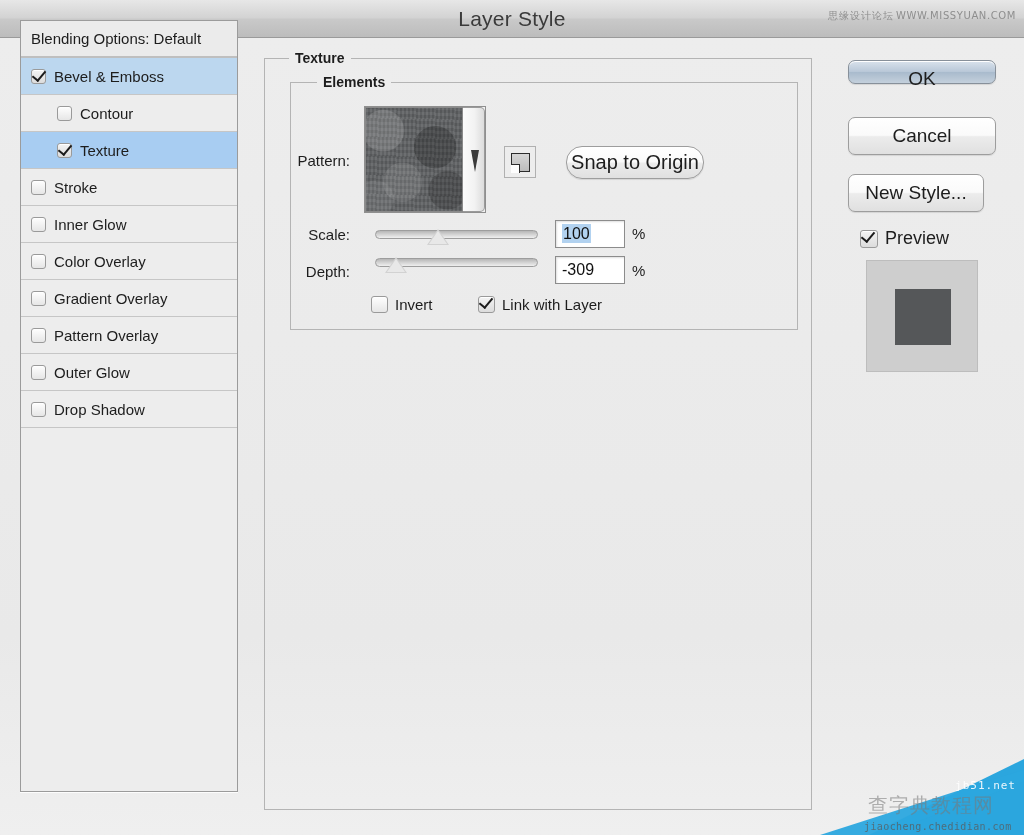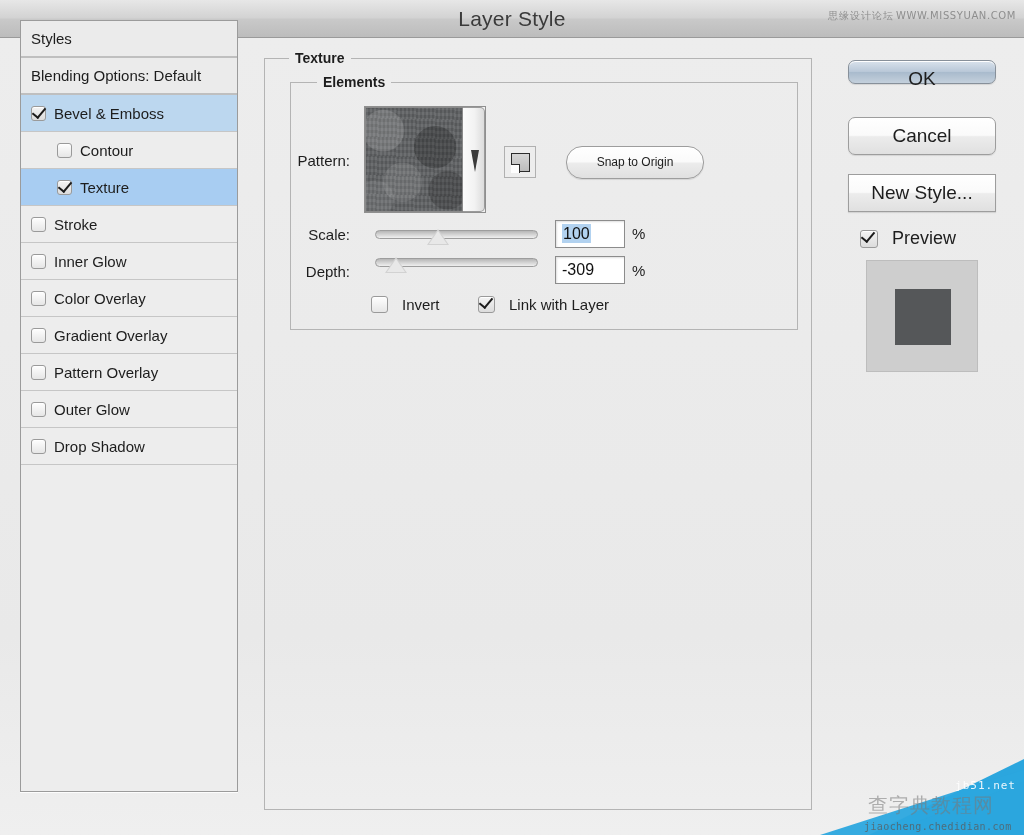--- a/index.html
+++ b/index.html
@@ -227,21 +227,21 @@
     color: #1d1d1d;
     text-align: center;
     box-shadow: 0 1px 1px rgba(0,0,0,0.10), inset 0 1px 0 #fff;
     cursor: default;
     white-space: nowrap;
   }
   #snap-btn {
     left: 566px; top: 146px;
     width: 138px; height: 33px;
     line-height: 31px;
-    font-size: 12px;
+    font-size: 20px;
     border-radius: 16px;
   }
 
   
   .slider-track {
     position: absolute;
     height: 9px;
     border-radius: 5px;
     background: linear-gradient(to bottom,#b6b6b6,#d6d6d6 55%,#efefef);
     border: 1px solid #9d9d9d;
@@ -288,21 +288,20 @@
   }
 
   
   .inline-cb {
     position: absolute;
     display: flex;
     align-items: center;
     font-size: 15px;
     color: #1d1d1d;
     white-space: nowrap;
-    gap: 7px;
   }
   .inline-cb .cb { width: 17px; height: 17px; margin-right: 7px; }
 
   
   #ok-btn {
     left: 848px; top: 60px;
     width: 148px; height: 24px;
     line-height: 36px;
     font-size: 19px;
     border-radius: 7px;
@@ -311,24 +310,24 @@
   }
   #cancel-btn {
     left: 848px; top: 117px;
     width: 148px; height: 38px;
     line-height: 36px;
     font-size: 19px;
     border-radius: 7px;
   }
   #newstyle-btn {
     left: 848px; top: 174px;
-    width: 148px; height: 38px;
+    width: 136px; height: 38px;
     line-height: 36px;
     font-size: 19px;
-    border-radius: 0;
+    border-radius: 7px;
   }
   #preview-row {
     left: 860px; top: 228px;
     font-size: 18px;
   }
   #preview-row .cb { width: 18px; height: 18px; }
   #preview-box {
     position: absolute;
     left: 866px; top: 260px;
     width: 112px; height: 112px;
@@ -399,23 +398,20 @@
 <div id="titlebar">
   <div id="title-text">Layer Style</div>
   <div id="tb-watermark">
     <span class="cn">思缘设计论坛</span><span class="url">WWW.MISSYUAN.COM</span>
   </div>
 </div>
 
 <div id="dialog-body"></div>
 
 <div id="styles-panel">
-  <div class="style-row header">
-    <span class="label">Styles</span>
-  </div>
   <div class="style-row header">
     <span class="label">Blending Options: Default</span>
   </div>
   <div id="styles-list">
       <div class="style-row sel-weak">
         <span class="cb on"></span>
         <span class="label">Bevel &amp; Emboss</span>
       </div>
       <div class="style-row sub">
         <span class="cb"></span>

